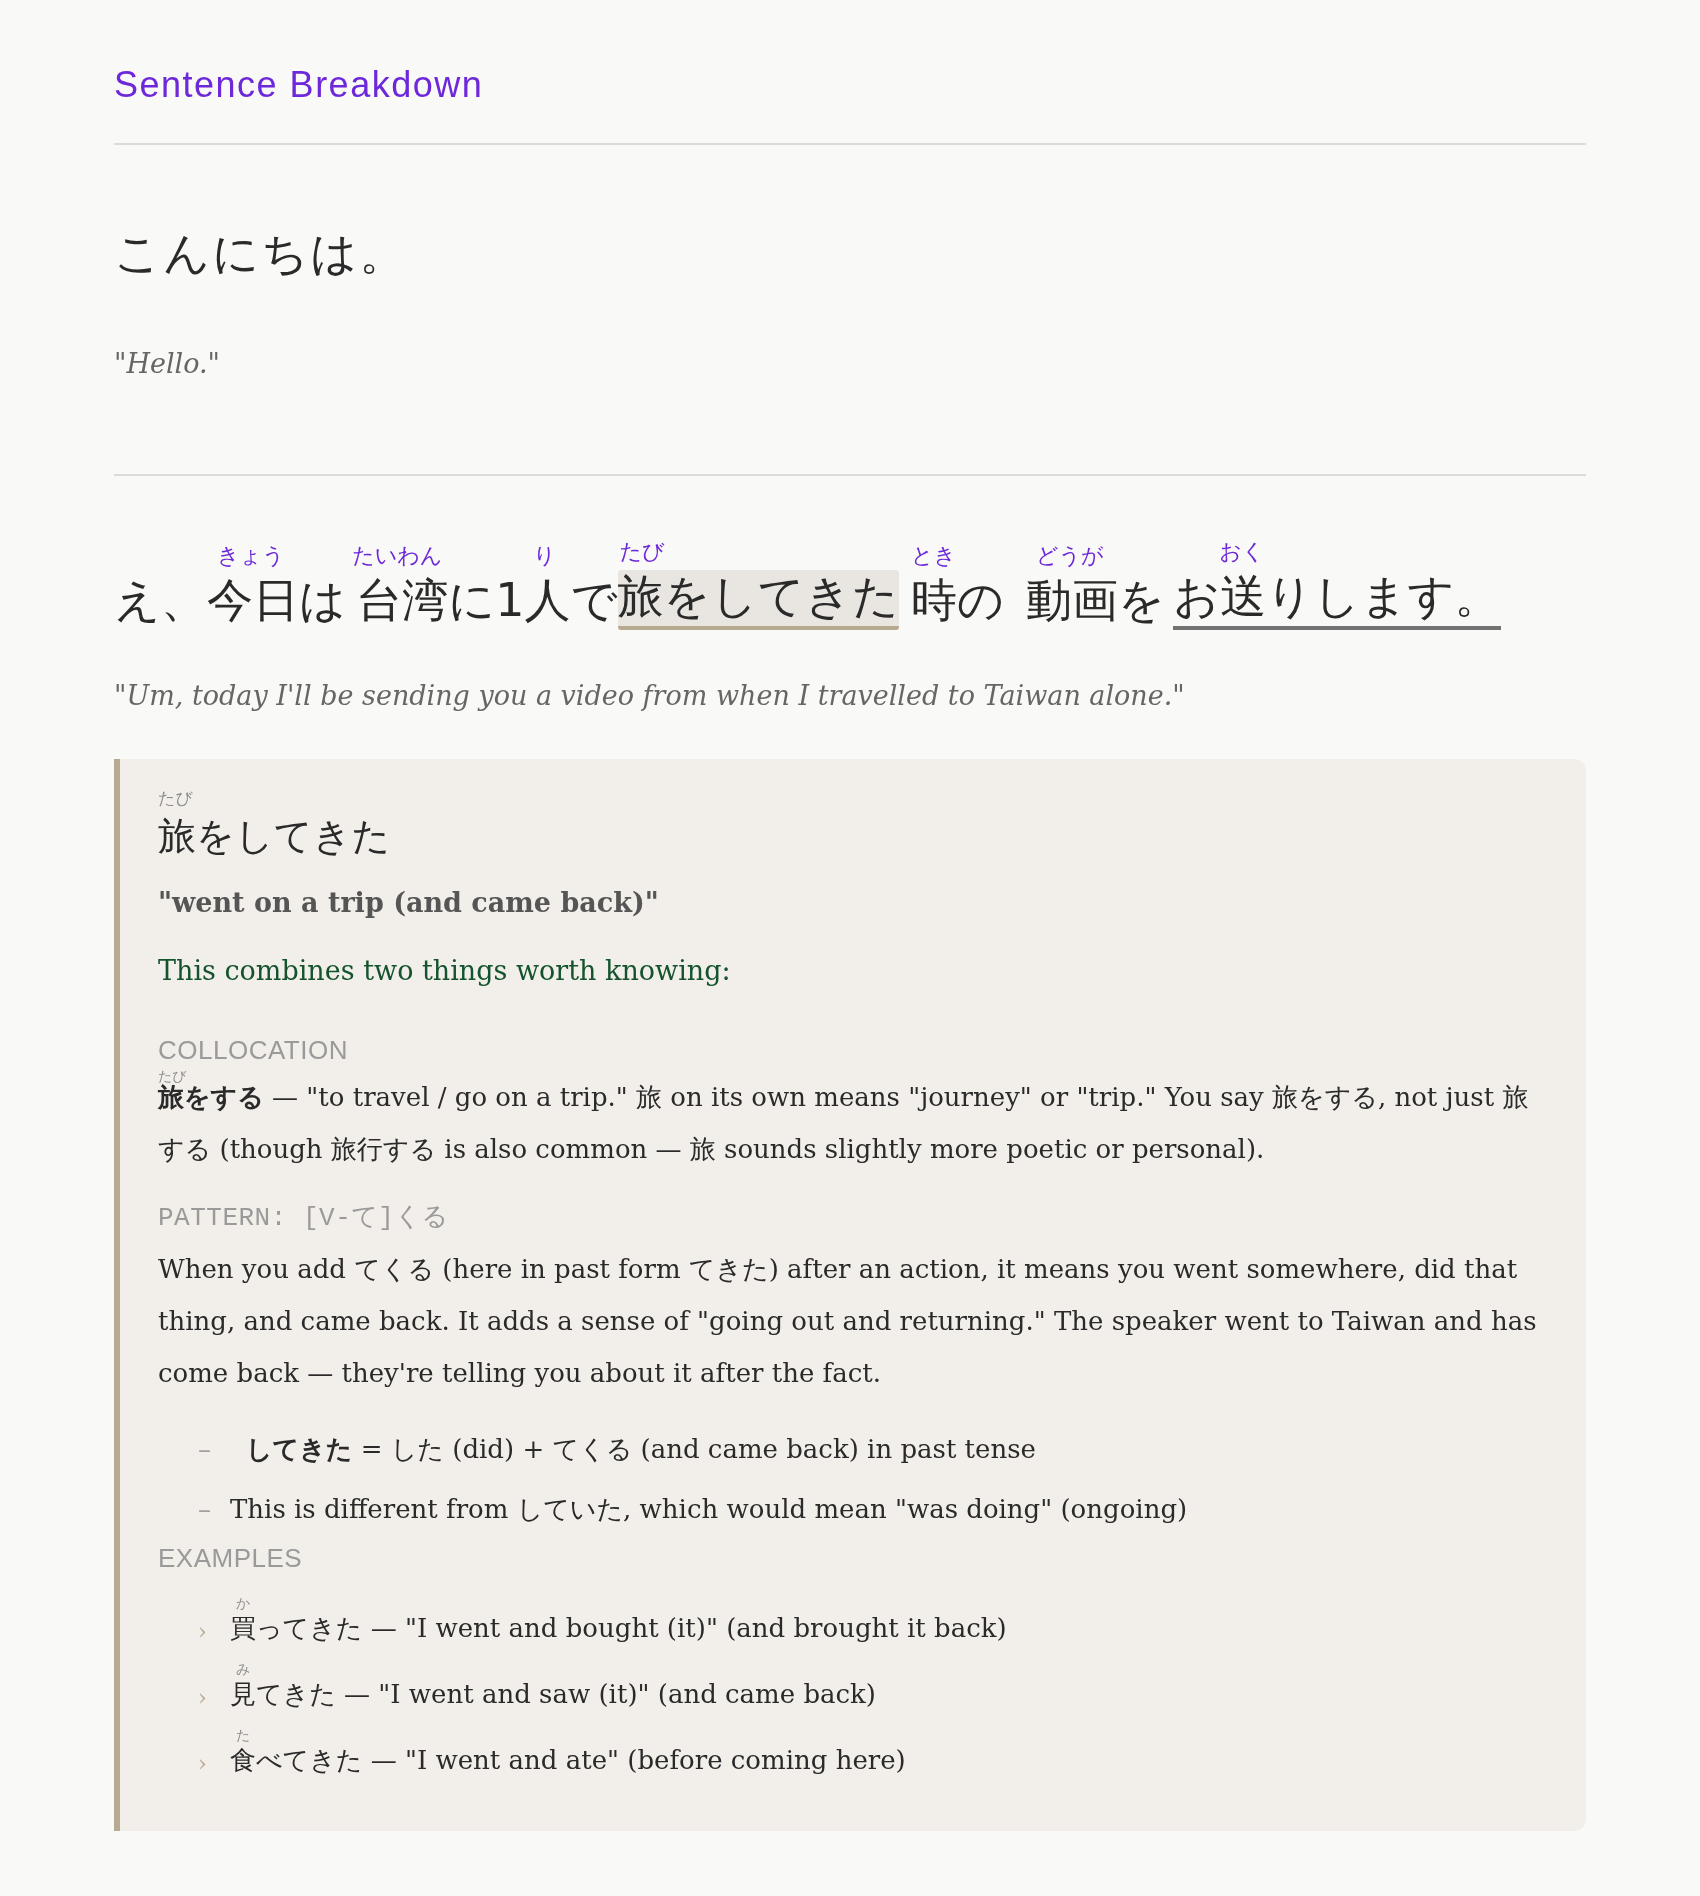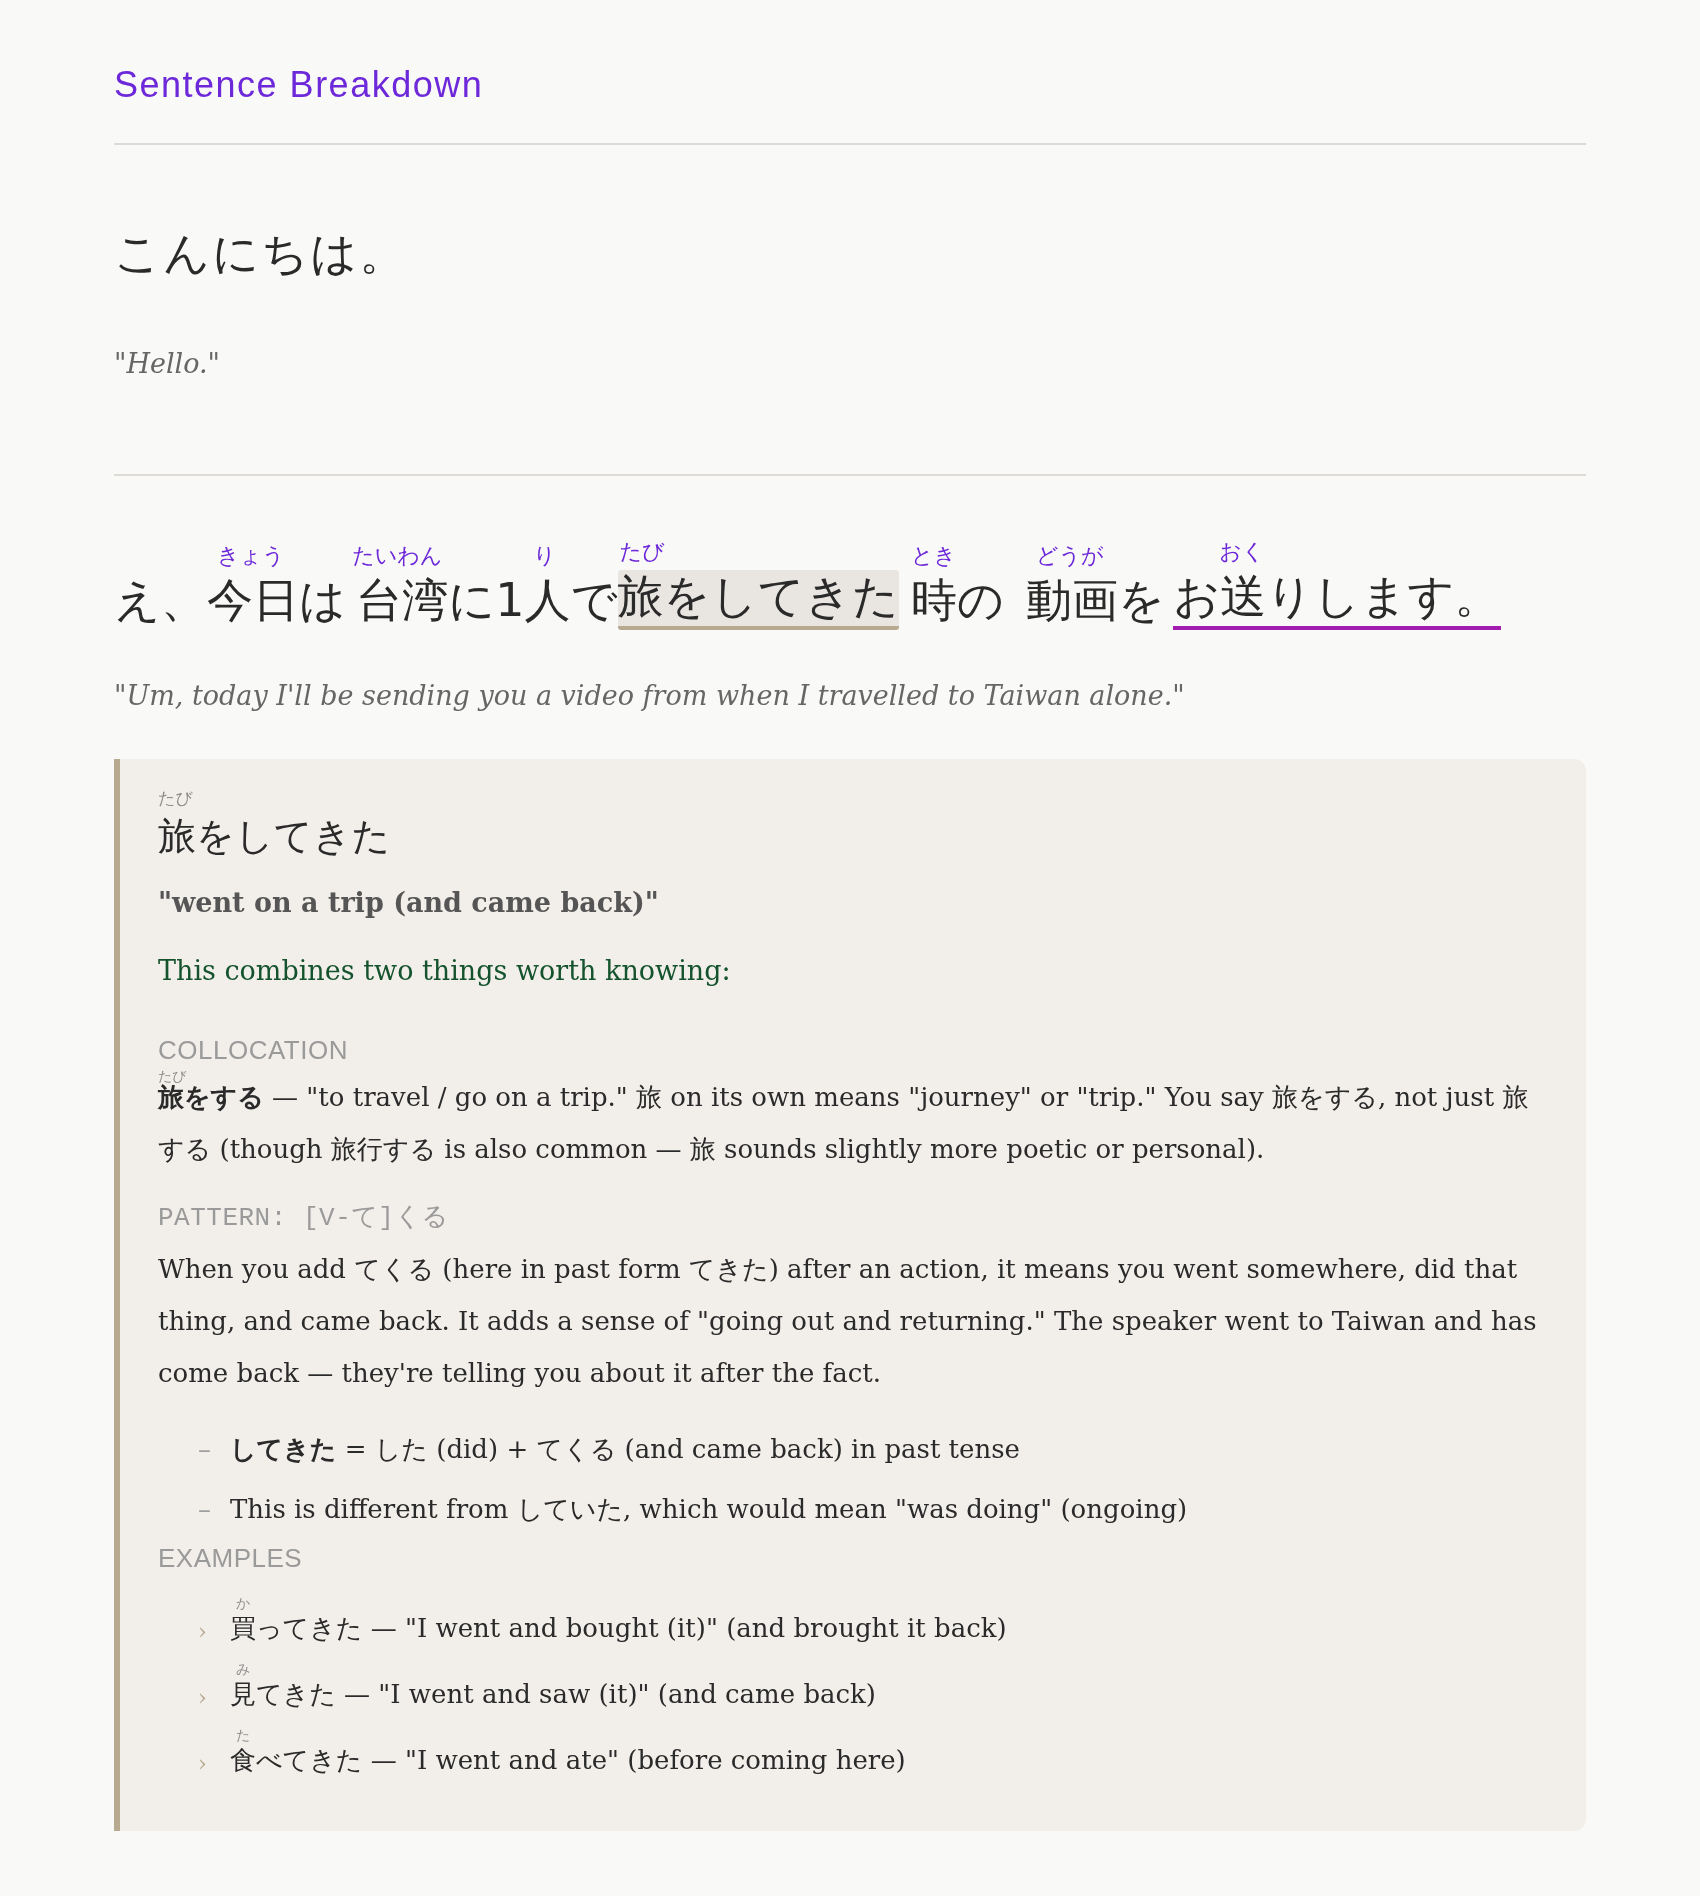--- a/index.html
+++ b/index.html
@@ -78,21 +78,21 @@
       color: #6d28d9;
       white-space: nowrap;
       line-height: 24px;
     }
     .seg.hl-box .base {
       background: #e9e6e1;
       border-radius: 3px;
       border-bottom: 4px solid #b8aa90;
     }
     .seg.hl-line .base {
-      border-bottom: 4px solid #a21caf;
+      border-bottom: 4px solid #737373;
     }
     .seg .base { display: inline-block; padding-bottom: 4px; }
     .t2 { top: 680px; font-size: 27px; }
 
     .card {
       position: absolute;
       left: 0;
       top: 759px;
       width: 1472px;
       height: 1072px;
@@ -193,21 +193,21 @@
       height: 60px;
       line-height: 60px;
       padding-left: 32px;
       white-space: nowrap;
     }
     .bullet .dash {
       position: absolute;
       left: 0;
       color: #a0a0a0;
     }
-    .bullet b { font-weight: bold; }
+    .bullet b { font-weight: bold; margin-left: 16px; }
     .examples {
       position: absolute;
       left: 40px;
       top: 832px;
       right: 0;
       font-family: "DejaVu Serif", serif;
       font-size: 26px;
       color: #2a2a2a;
     }
     .example {

